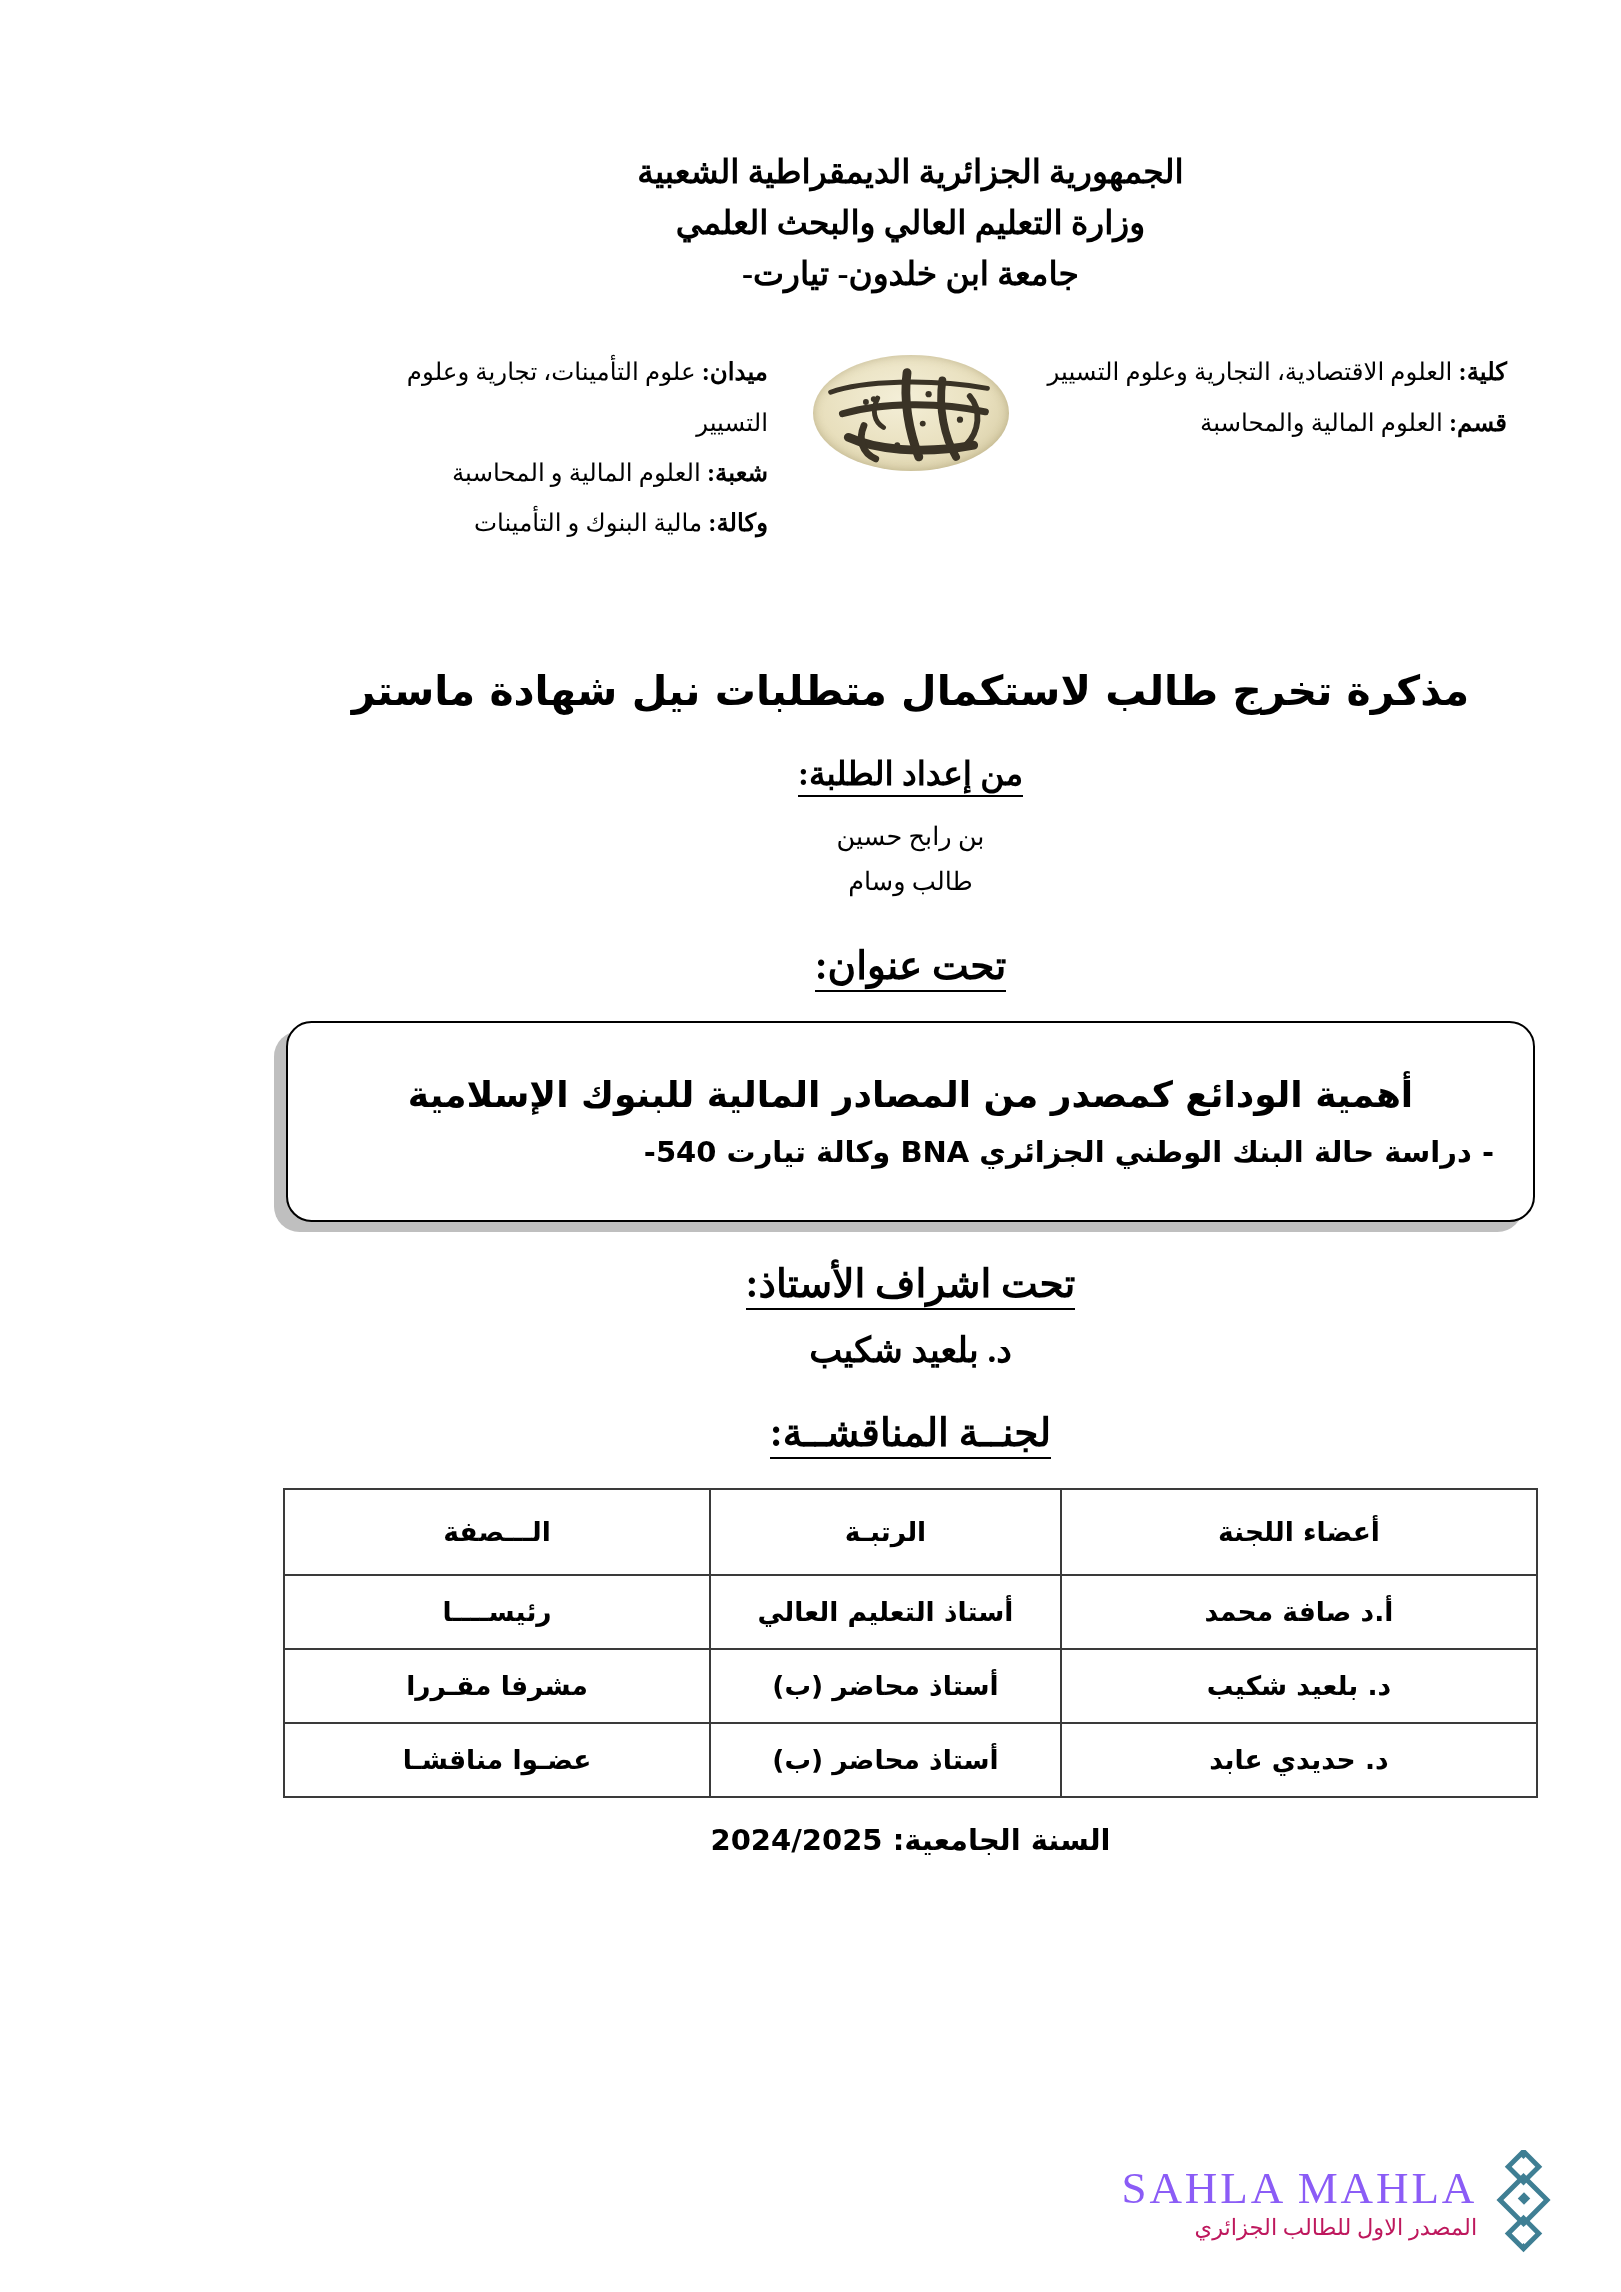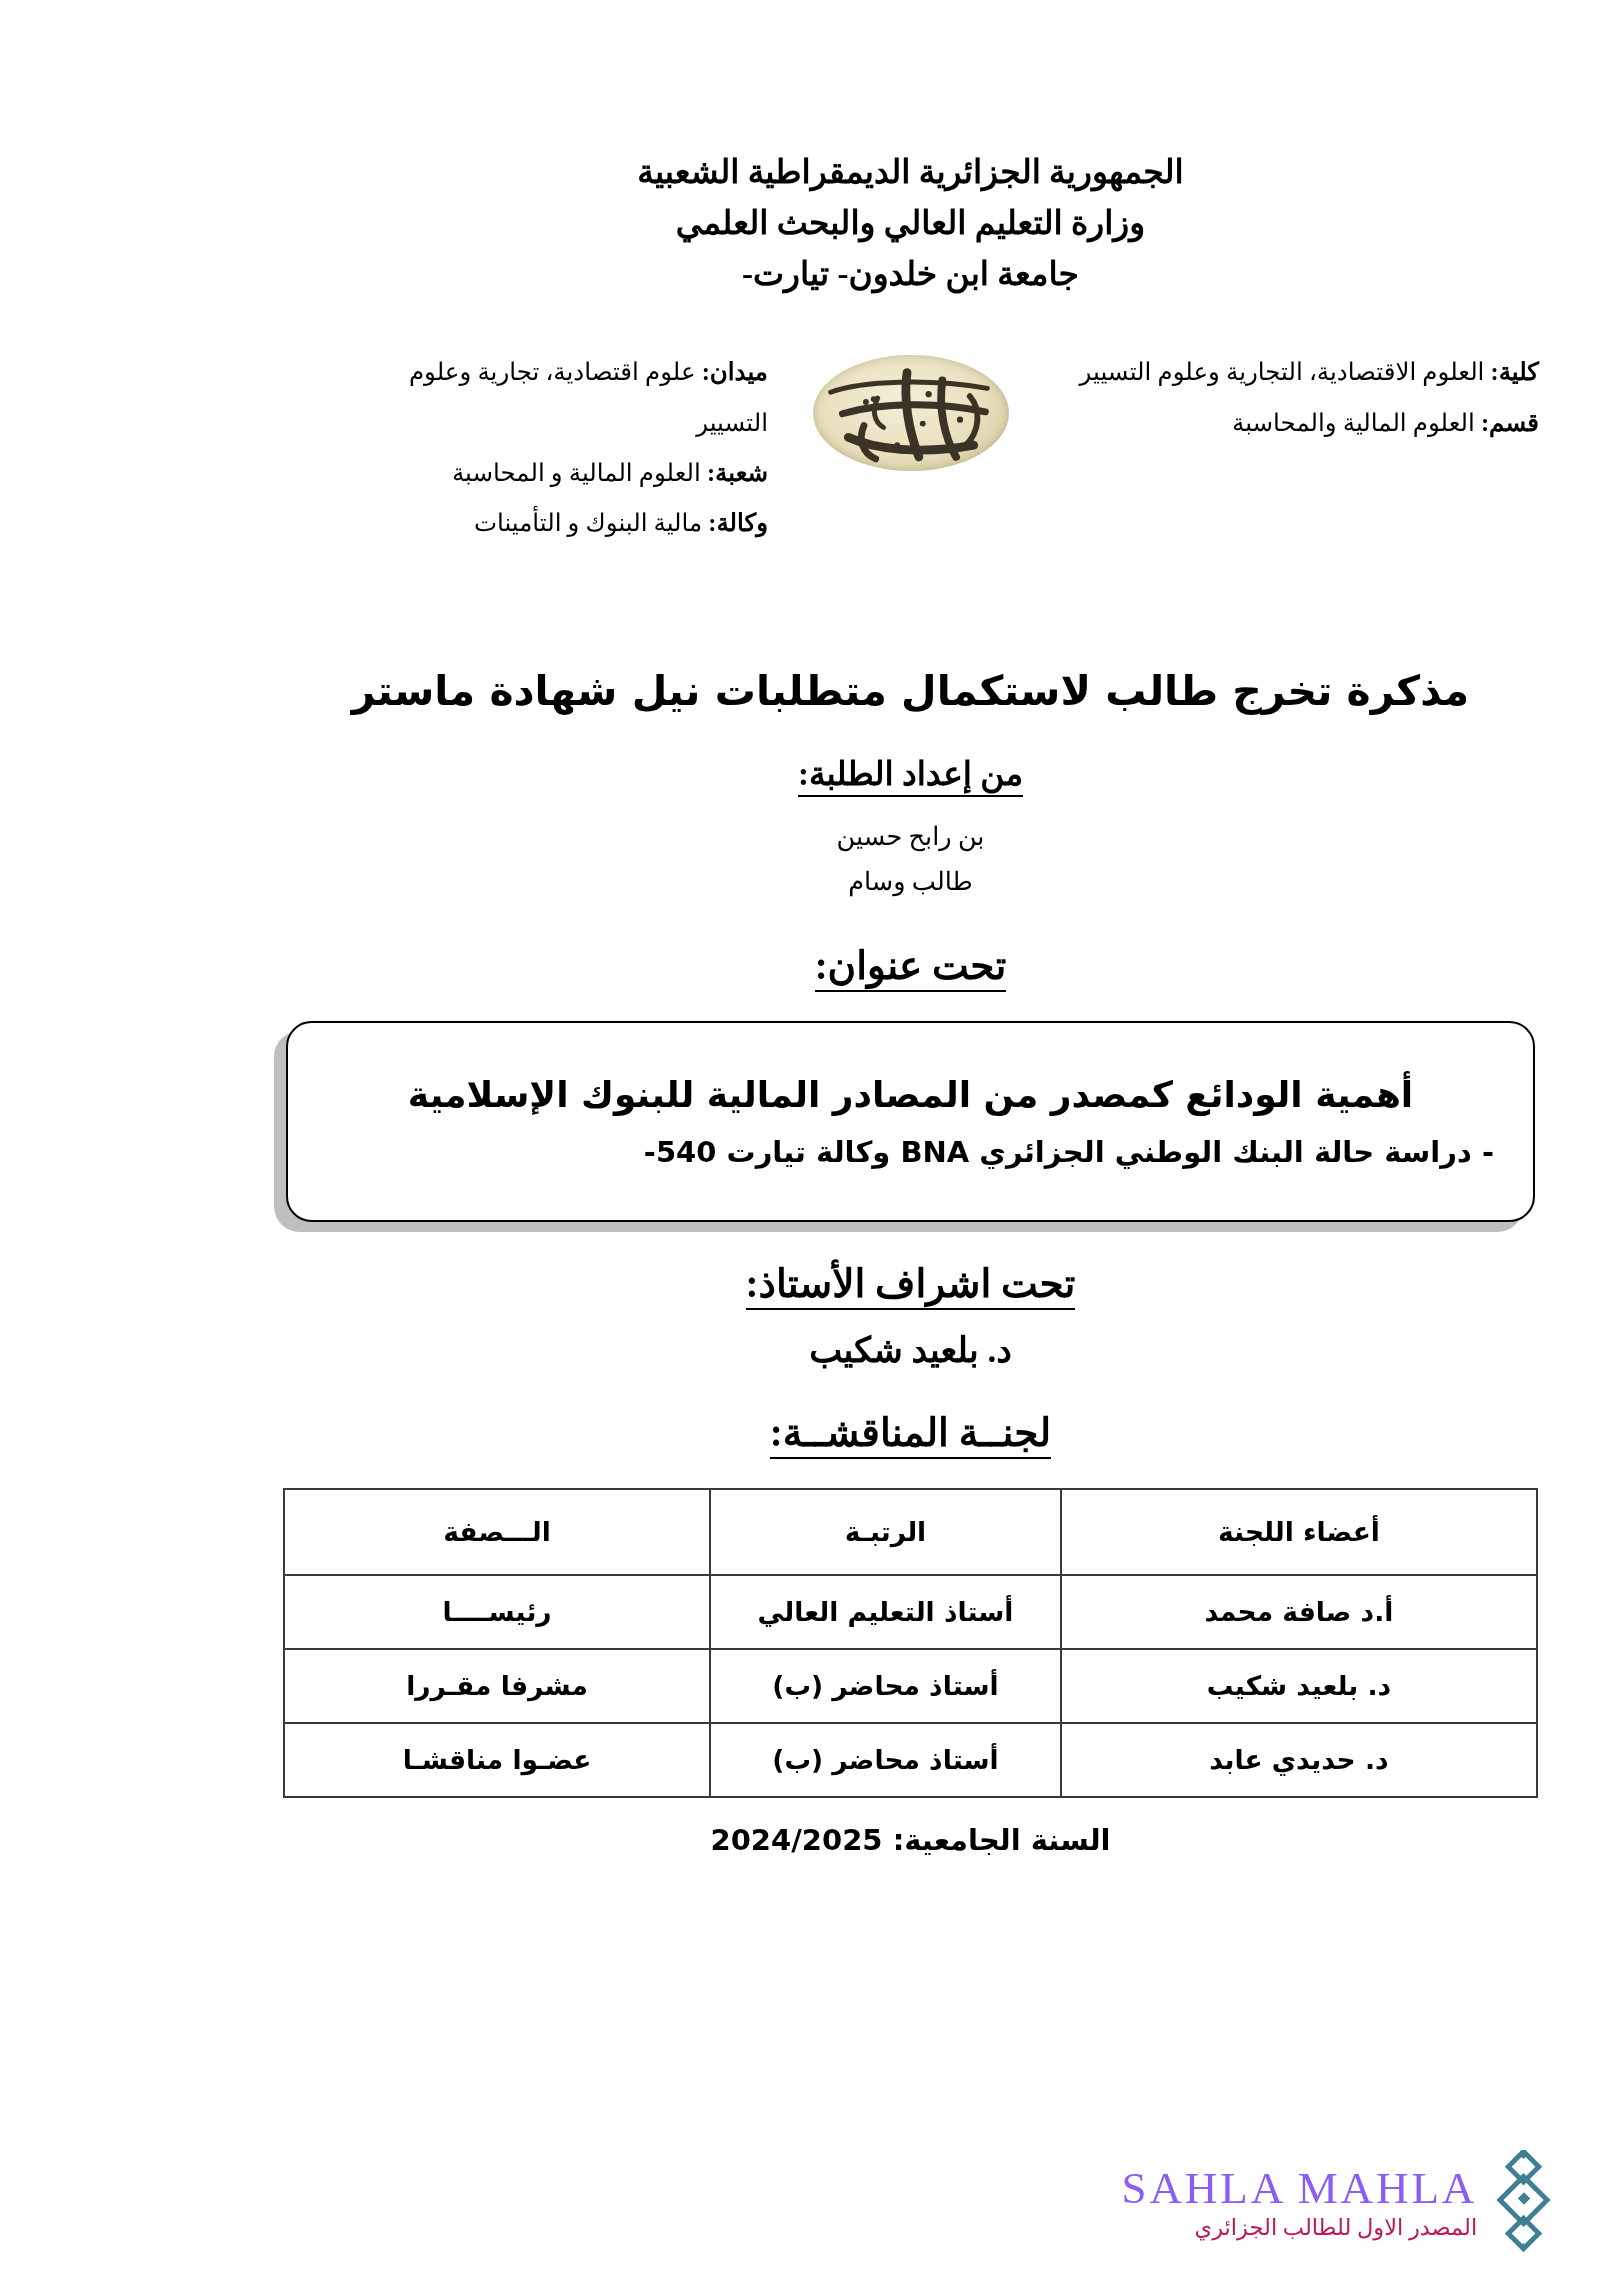--- a/index.html
+++ b/index.html
@@ -36,21 +36,21 @@
     margin-top: 47px;
     height: 255px;
   }
   .info-col {
     position: absolute;
     top: 0;
     font-size: 24.5px;
     line-height: 2.05;
   }
   .info-right {
-    right: 82px;
+    right: 114px;
     width: 549px;
     text-align: right;
   }
   .info-left {
     left: 147px;
     width: 421px;
     text-align: right;
     direction: rtl;
   }
   .info-col .row { white-space: normal; }
@@ -246,21 +246,21 @@
               <circle cx="150" cy="66" r="3.2"></circle>
             <circle cx="86" cy="92" r="3"></circle>
               <circle cx="112" cy="70" r="3"></circle>
           </g>
         </svg>
       </div>
     </div>
 
     <div class="info-col info-left">
       <div class="row">
-        <span class="lbl">ميدان:</span><span> علوم اقتصادية، تجارية وعلوم التسيير</span>
+        <span class="lbl">ميدان:</span><span> علوم التأمينات، تجارية وعلوم التسيير</span>
       </div>
       <div class="row">
         <span class="lbl">شعبة:</span><span> العلوم المالية و المحاسبة</span>
       </div>
       <div class="row">
         <span class="lbl">وكالة:</span><span> مالية البنوك و التأمينات</span>
       </div>
     </div>
 
   </div>

